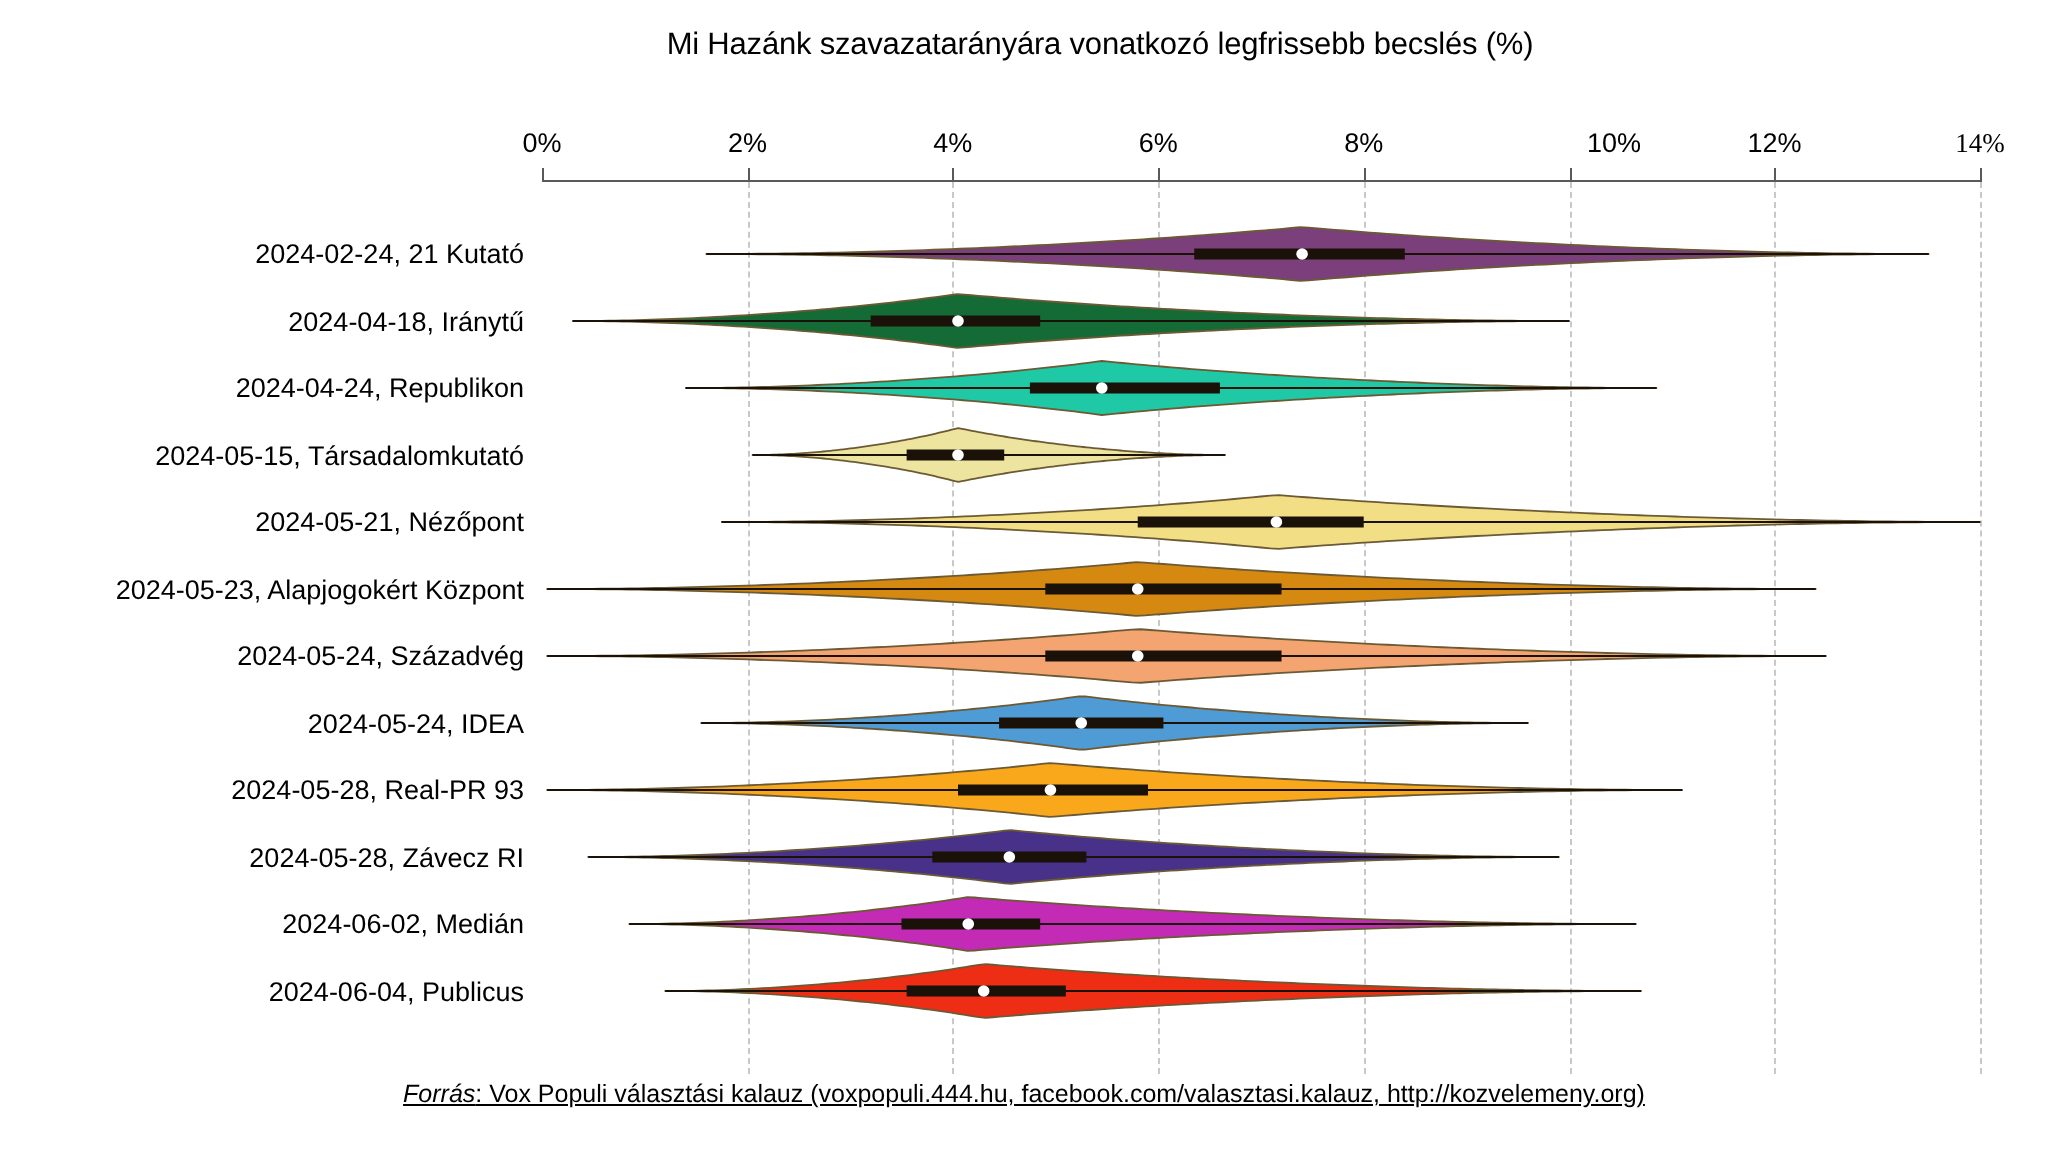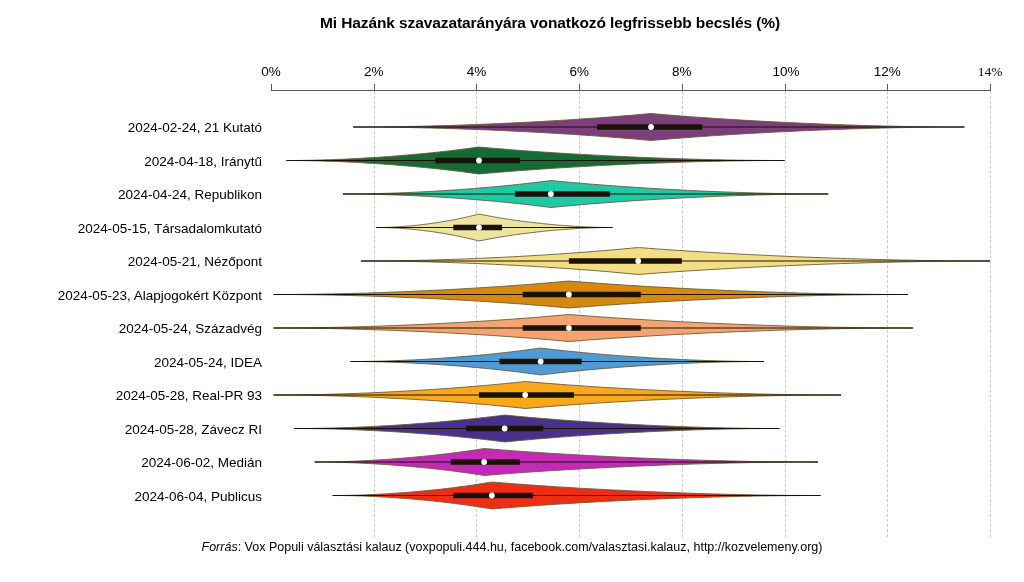--- a/index.html
+++ b/index.html
@@ -17,21 +17,21 @@
     position: absolute;
     left: 0; top: 0;
     width: 1024px; height: 582px;
   }
   .title {
     position: absolute;
     left: 120px; top: 12px;
     width: 860px;
     text-align: center;
     font-size: 15.5px;
-    font-weight: bold;
+    font-weight: normal;
     line-height: 21px;
     letter-spacing: -0.1px;
   }
   .title .line2 { display: block; }
   .axis-line {
     position: absolute;
     left: 271px; top: 90px;
     width: 719px; height: 1px;
     background: #5a5a5a;
   }
@@ -72,20 +72,21 @@
     left: 0; top: 0;
     width: 1024px; height: 582px;
     overflow: visible;
   }
   .source {
     position: absolute;
     left: 0px; top: 540px;
     width: 1024px;
     text-align: center;
     font-size: 12.5px;
+    text-decoration: underline;
   }
   .source .em { font-style: italic; }
 </style>
 </head>
 <body>
 
 <div id="chart-root">
 
   <div class="title">
     <span>Mi Hazánk szavazatarányára vonatkozó legfrissebb becslés (%)</span>
@@ -98,21 +99,21 @@
       <div class="tick-label" style="left: 271px;">0%</div>
       <div class="tick" style="left: 373.714px;"></div>
       <div class="tick-label" style="left: 373.714px;">2%</div>
       <div class="tick" style="left: 476.429px;"></div>
       <div class="tick-label" style="left: 476.429px;">4%</div>
       <div class="tick" style="left: 579.143px;"></div>
       <div class="tick-label" style="left: 579.143px;">6%</div>
       <div class="tick" style="left: 681.857px;"></div>
       <div class="tick-label" style="left: 681.857px;">8%</div>
       <div class="tick" style="left: 784.571px;"></div>
-      <div class="tick-label" style="left: 786px;">10%</div>
+      <div class="tick-label" style="left: 807px;">10%</div>
       <div class="tick" style="left: 887.286px;"></div>
       <div class="tick-label" style="left: 887.286px;">12%</div>
       <div class="tick" style="left: 990px;"></div>
       <div class="tick-label" style="left: 990px; font-family: Liberation Serif, serif;">14%</div>
     </div>
   <div id="gridlines">
       <div class="gridline" style="left: 373.714px;"></div>
       <div class="gridline" style="left: 476.429px;"></div>
       <div class="gridline" style="left: 579.143px;"></div>
       <div class="gridline" style="left: 681.857px;"></div>

